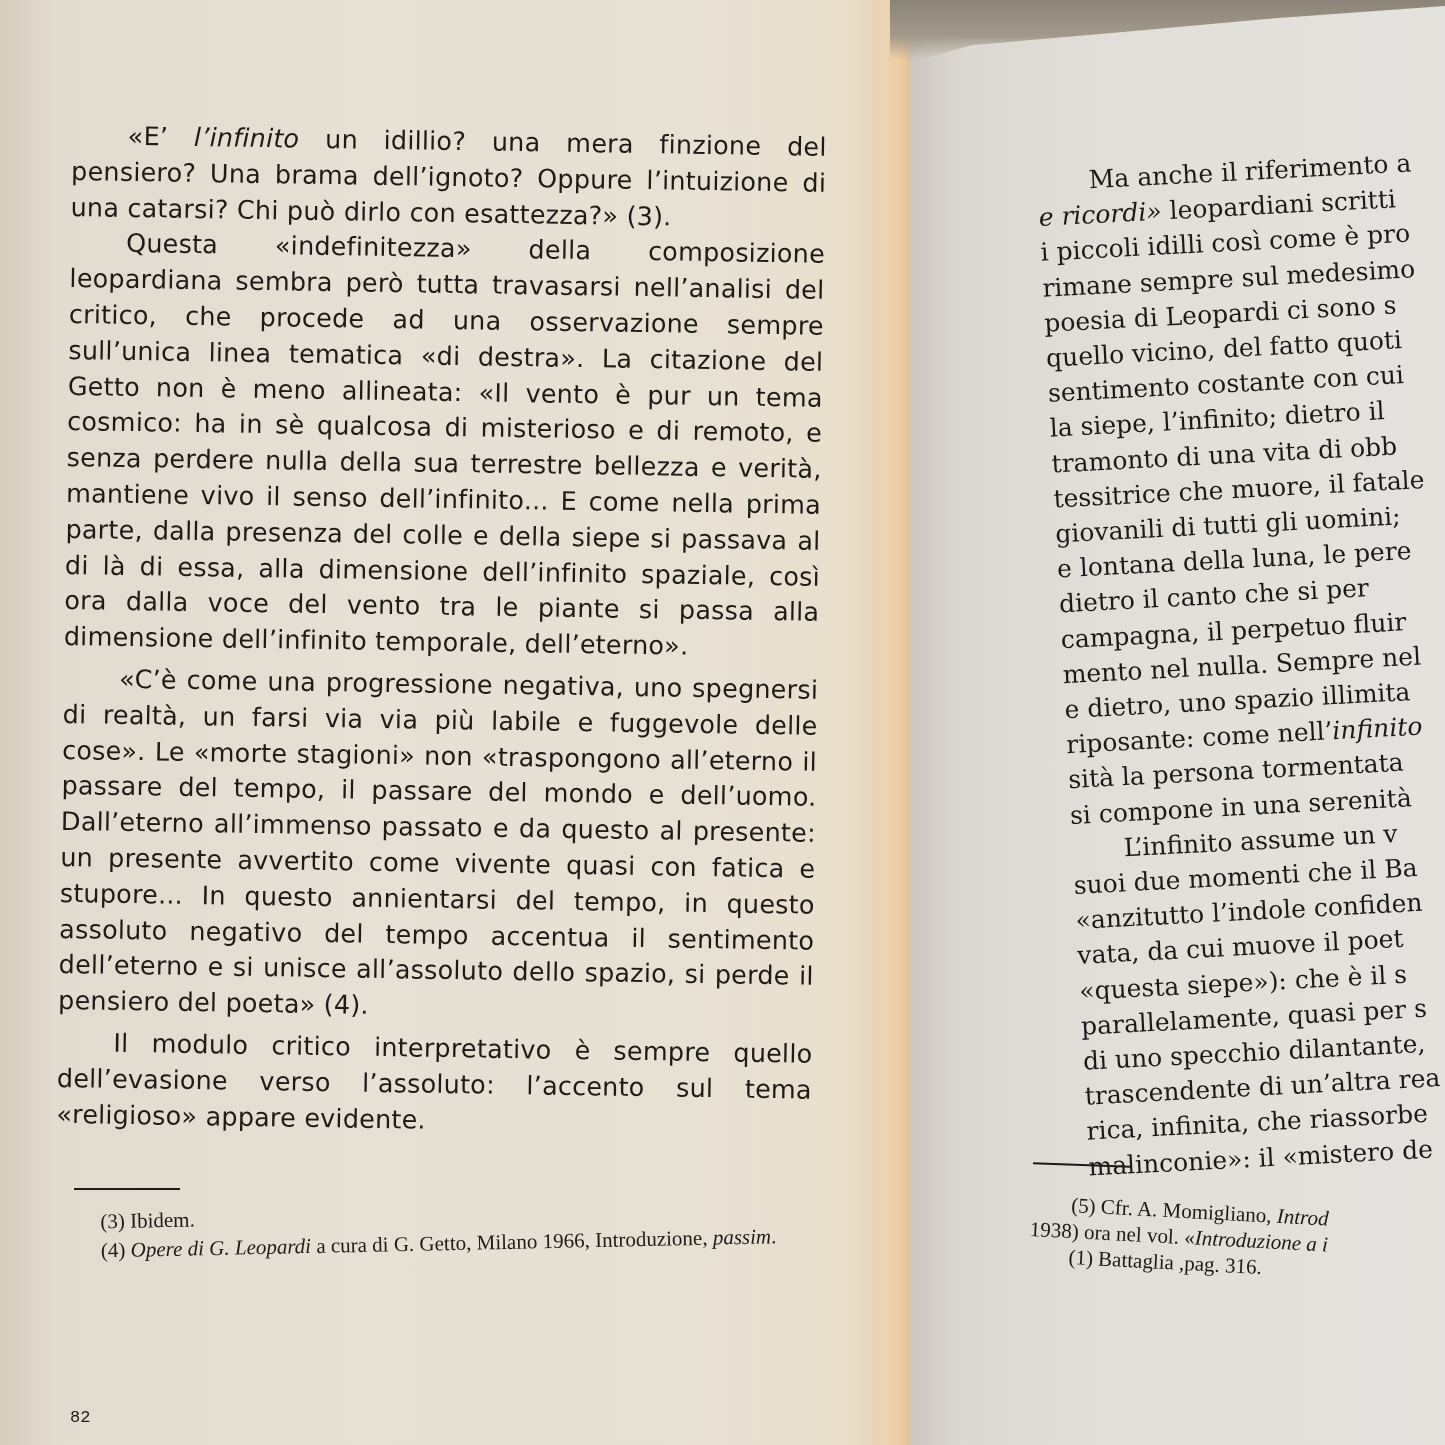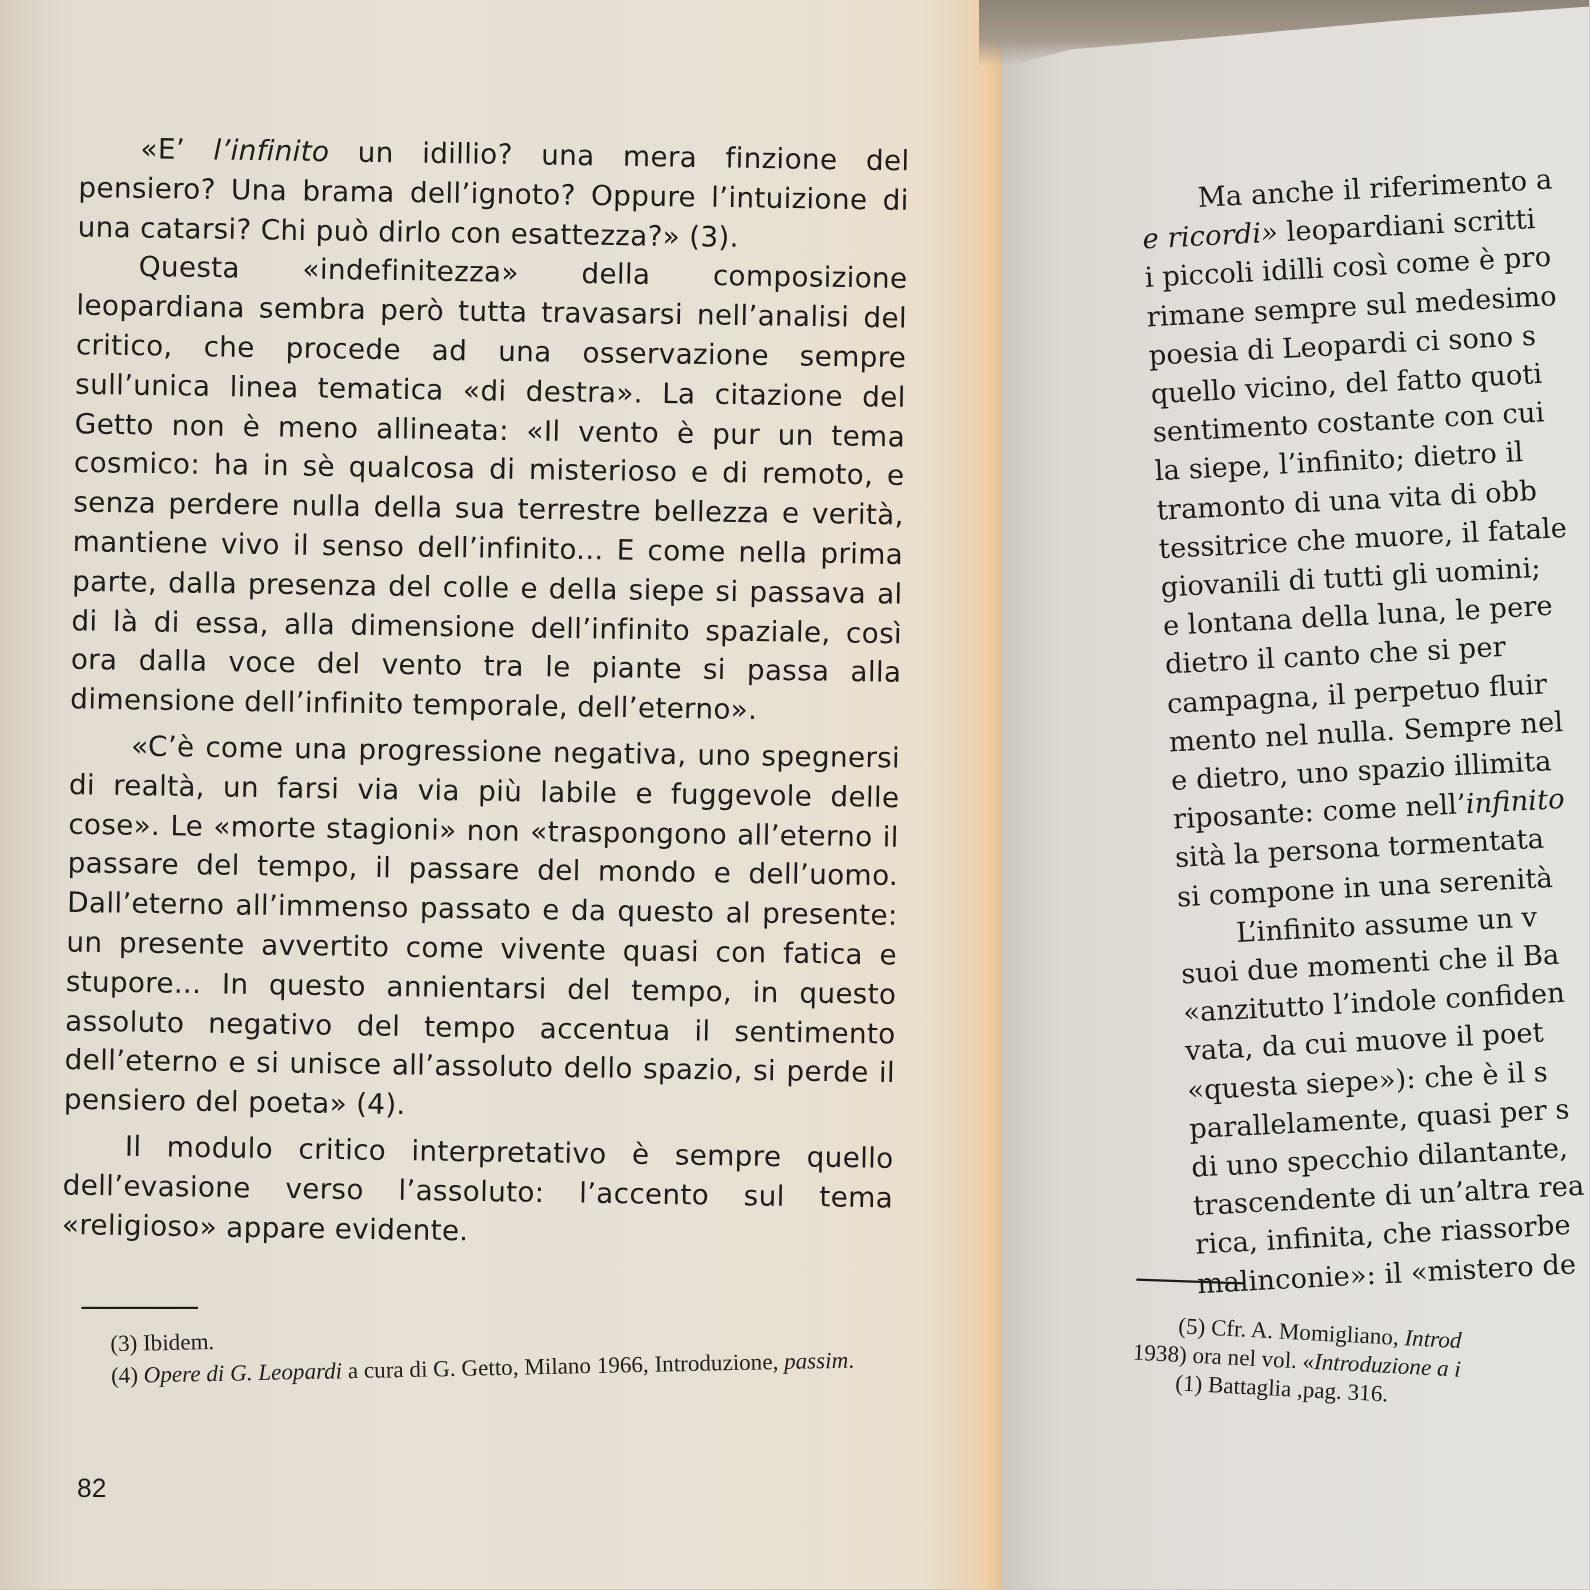--- a/index.html
+++ b/index.html
@@ -42,22 +42,22 @@
     }
     .left-footnotes {
       position: absolute; left: 72px; top: 1208px; width: 760px;
       font-family: "Liberation Serif", serif; font-size: 21px; line-height: 29px; color: #1e1b18;
       transform: rotate(-1.2deg); transform-origin: 0 0;
     }
     .left-footnotes p { margin: 0; }
     .left-footnotes .indent { text-indent: 28px; }
     .left-footnotes .ital { font-style: italic; }
     .page-number {
-      position: absolute; left: 70px; top: 1340px;
-      font-family: Liberation Sans, sans-serif; font-size: 24px; color: #1e1b18;
+      position: absolute; left: 70px; top: 1408px;
+      font-family: Liberation Mono, monospace; font-size: 17px; color: #1e1b18;
     }
     .right-text {
       position: absolute; left: 1036px; top: 165px; width: 560px;
       color: #1c1a18;
       font-family: "DejaVu Serif", serif;
       font-size: 25px; line-height: 35.2px;
       transform: rotate(-3deg); transform-origin: 0 0;
       white-space: nowrap;
     }
     .right-text .line { display: block; }

